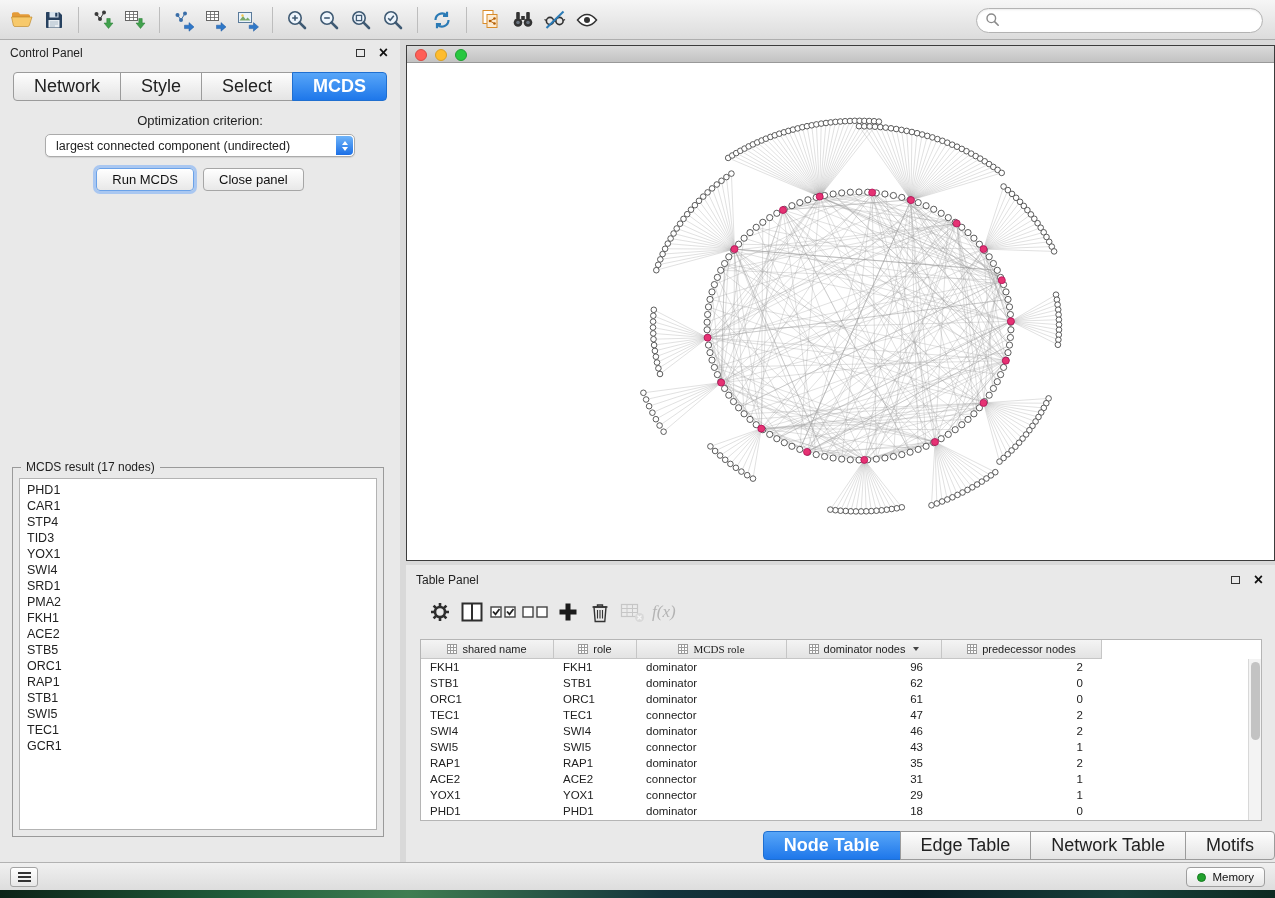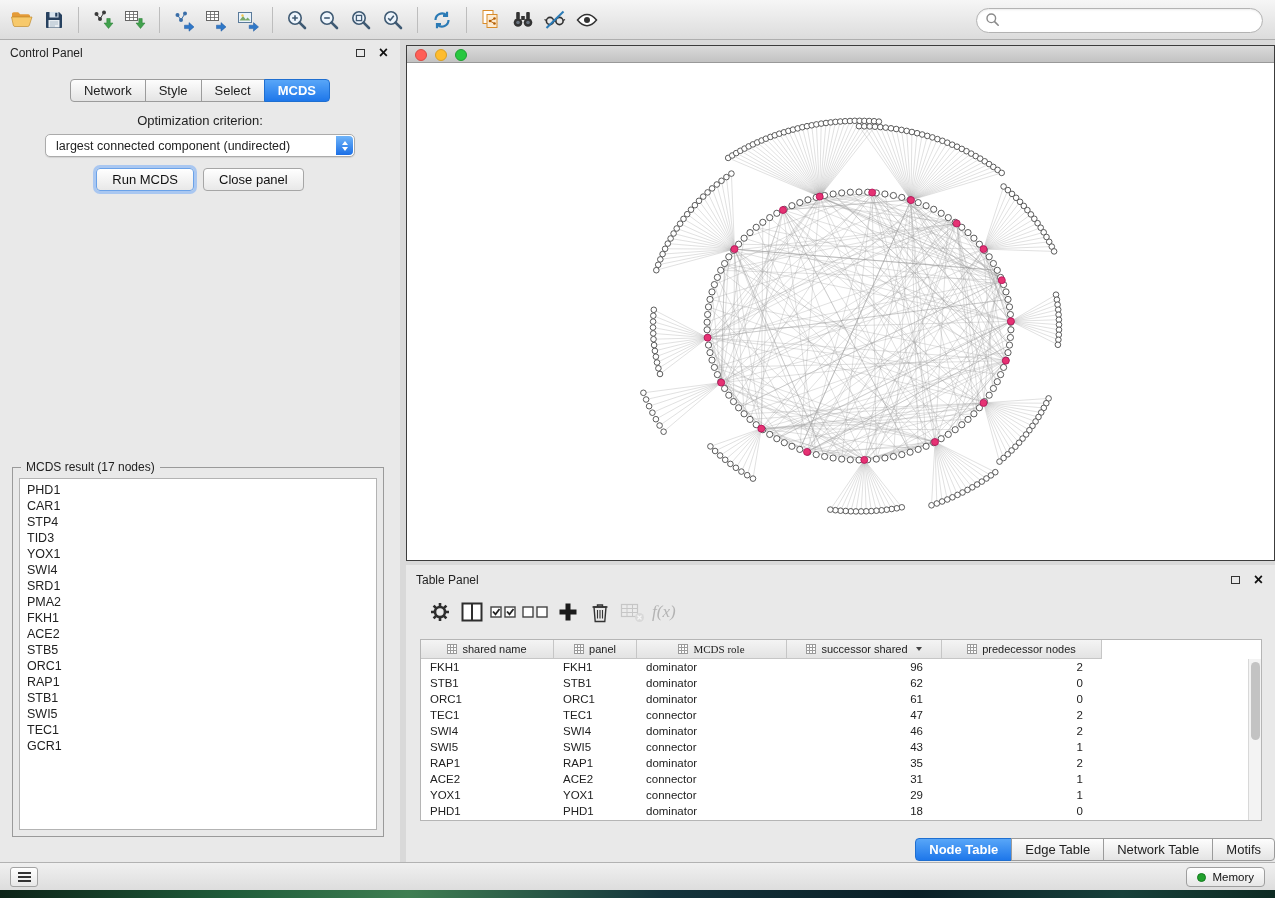--- a/index.html
+++ b/index.html
@@ -20,22 +20,22 @@
                 box-shadow:inset 0 1px 2px rgba(0,0,0,.08); }
   .search-input { border:none; outline:none; flex:1; height:20px; font-size:12px; background:transparent; margin-left:5px; }
 
   
   .control-panel { position:absolute; left:0; top:40px; width:400px; height:822px; background:#e9e9e9; }
   .cp-header { position:absolute; top:0; left:0; right:0; height:26px; display:flex; align-items:center; padding:0 12px 0 10px; font-size:12px; }
   .cp-header .spacer { flex:1; }
   .float-icon { width:9px; height:8px; border:1.4px solid #333; display:inline-block; margin-right:14px; }
   .close-icon { font-size:16px; font-weight:bold; color:#111; line-height:12px; }
   .cp-tabs { position:absolute; top:32px; left:0; width:100%; display:flex; justify-content:center; }
-  .seg-tab { padding:3px 13px; font-size:13px; color:#222; background:linear-gradient(#fdfdfd,#e4e4e4);
-             border:1px solid #9b9b9b; margin-left:-1px;margin-top:7px; }
+  .seg-tab { padding:3px 20px; font-size:18px; color:#222; background:linear-gradient(#fdfdfd,#e4e4e4);
+             border:1px solid #9b9b9b; margin-left:-1px; }
   .seg-tab:first-child { border-radius:4px 0 0 4px; margin-left:0; }
   .seg-tab:last-child { border-radius:0 4px 4px 0; }
   .seg-tab.active { background:linear-gradient(#58a6f8,#1e77ea); color:#fff; border-color:#1f6fd0; font-weight:bold; }
   .opt-label { position:absolute; top:73px; width:100%; text-align:center; font-size:13px; }
   .dropdown { position:absolute; top:94px; left:45px; width:310px; height:23px; background:#fff; border:1px solid #ababab;
               border-radius:5px; display:flex; align-items:center; padding-left:10px; font-size:12.5px;
               box-shadow:0 1px 1px rgba(0,0,0,.1); }
   .dd-value { flex:1; white-space:nowrap; overflow:hidden; }
   .dd-stepper { position:absolute; right:1px; top:1px; bottom:1px; width:17px; border-radius:0 4px 4px 0;
                 background:linear-gradient(#6fb4f9,#1b6fe6); display:flex; flex-direction:column; align-items:center; justify-content:center; gap:2px; }
@@ -1195,39 +1195,39 @@
             </span>
             <span class="th-label">shared name</span>
           </div>
           <div class="th" style="width: 83px;">
             <span class="th-grid">
               <svg width="10" height="10" viewBox="0 0 10 10">
                 <rect x="0.5" y="0.5" width="9" height="9" fill="#fdfdfd" stroke="#9a9a9a"></rect>
                 <path d="M0.5 3.5h9M0.5 6.5h9M3.5 0.5v9M6.5 0.5v9" stroke="#9a9a9a" stroke-width="1" fill="none"></path>
               </svg>
             </span>
-            <span class="th-label">panel</span>
+            <span class="th-label">role</span>
           </div>
           <div class="th" style="width: 150px; font-family: Liberation Serif, serif;">
             <span class="th-grid">
               <svg width="10" height="10" viewBox="0 0 10 10">
                 <rect x="0.5" y="0.5" width="9" height="9" fill="#fdfdfd" stroke="#9a9a9a"></rect>
                 <path d="M0.5 3.5h9M0.5 6.5h9M3.5 0.5v9M6.5 0.5v9" stroke="#9a9a9a" stroke-width="1" fill="none"></path>
               </svg>
             </span>
             <span class="th-label">MCDS role</span>
           </div>
           <div class="th" style="width: 155px;">
             <span class="th-grid">
               <svg width="10" height="10" viewBox="0 0 10 10">
                 <rect x="0.5" y="0.5" width="9" height="9" fill="#fdfdfd" stroke="#9a9a9a"></rect>
                 <path d="M0.5 3.5h9M0.5 6.5h9M3.5 0.5v9M6.5 0.5v9" stroke="#9a9a9a" stroke-width="1" fill="none"></path>
               </svg>
             </span>
-            <span class="th-label">successor shared</span>
+            <span class="th-label">dominator nodes</span>
             <span class="sort-arrow"></span>
           </div>
           <div class="th" style="width: 160px;">
             <span class="th-grid">
               <svg width="10" height="10" viewBox="0 0 10 10">
                 <rect x="0.5" y="0.5" width="9" height="9" fill="#fdfdfd" stroke="#9a9a9a"></rect>
                 <path d="M0.5 3.5h9M0.5 6.5h9M3.5 0.5v9M6.5 0.5v9" stroke="#9a9a9a" stroke-width="1" fill="none"></path>
               </svg>
             </span>
             <span class="th-label">predecessor nodes</span>

